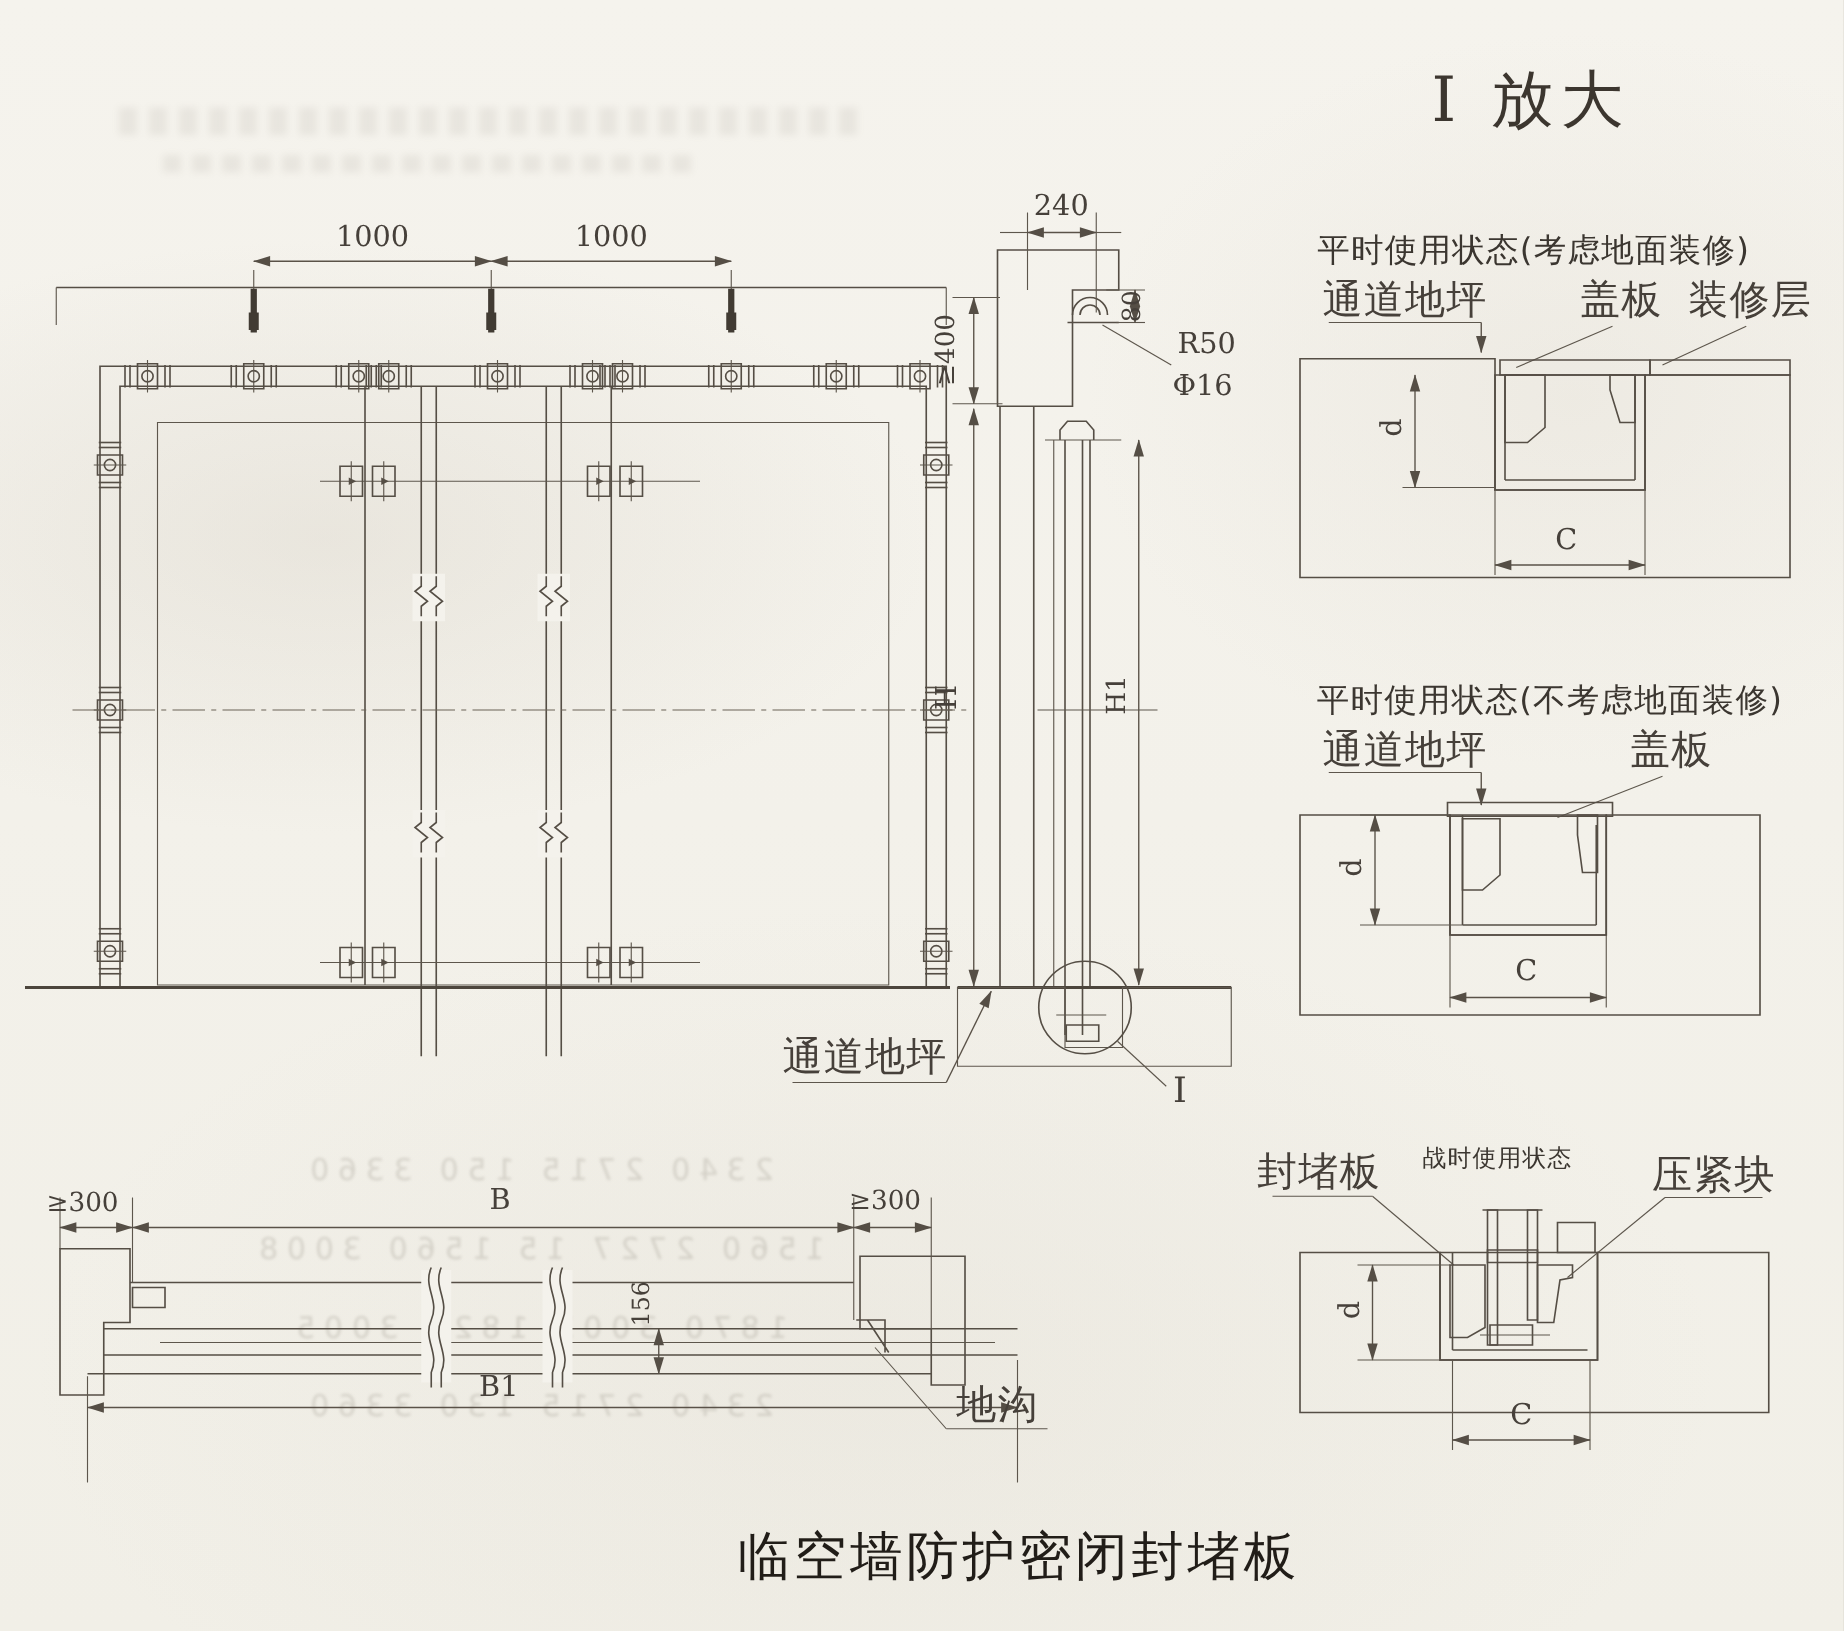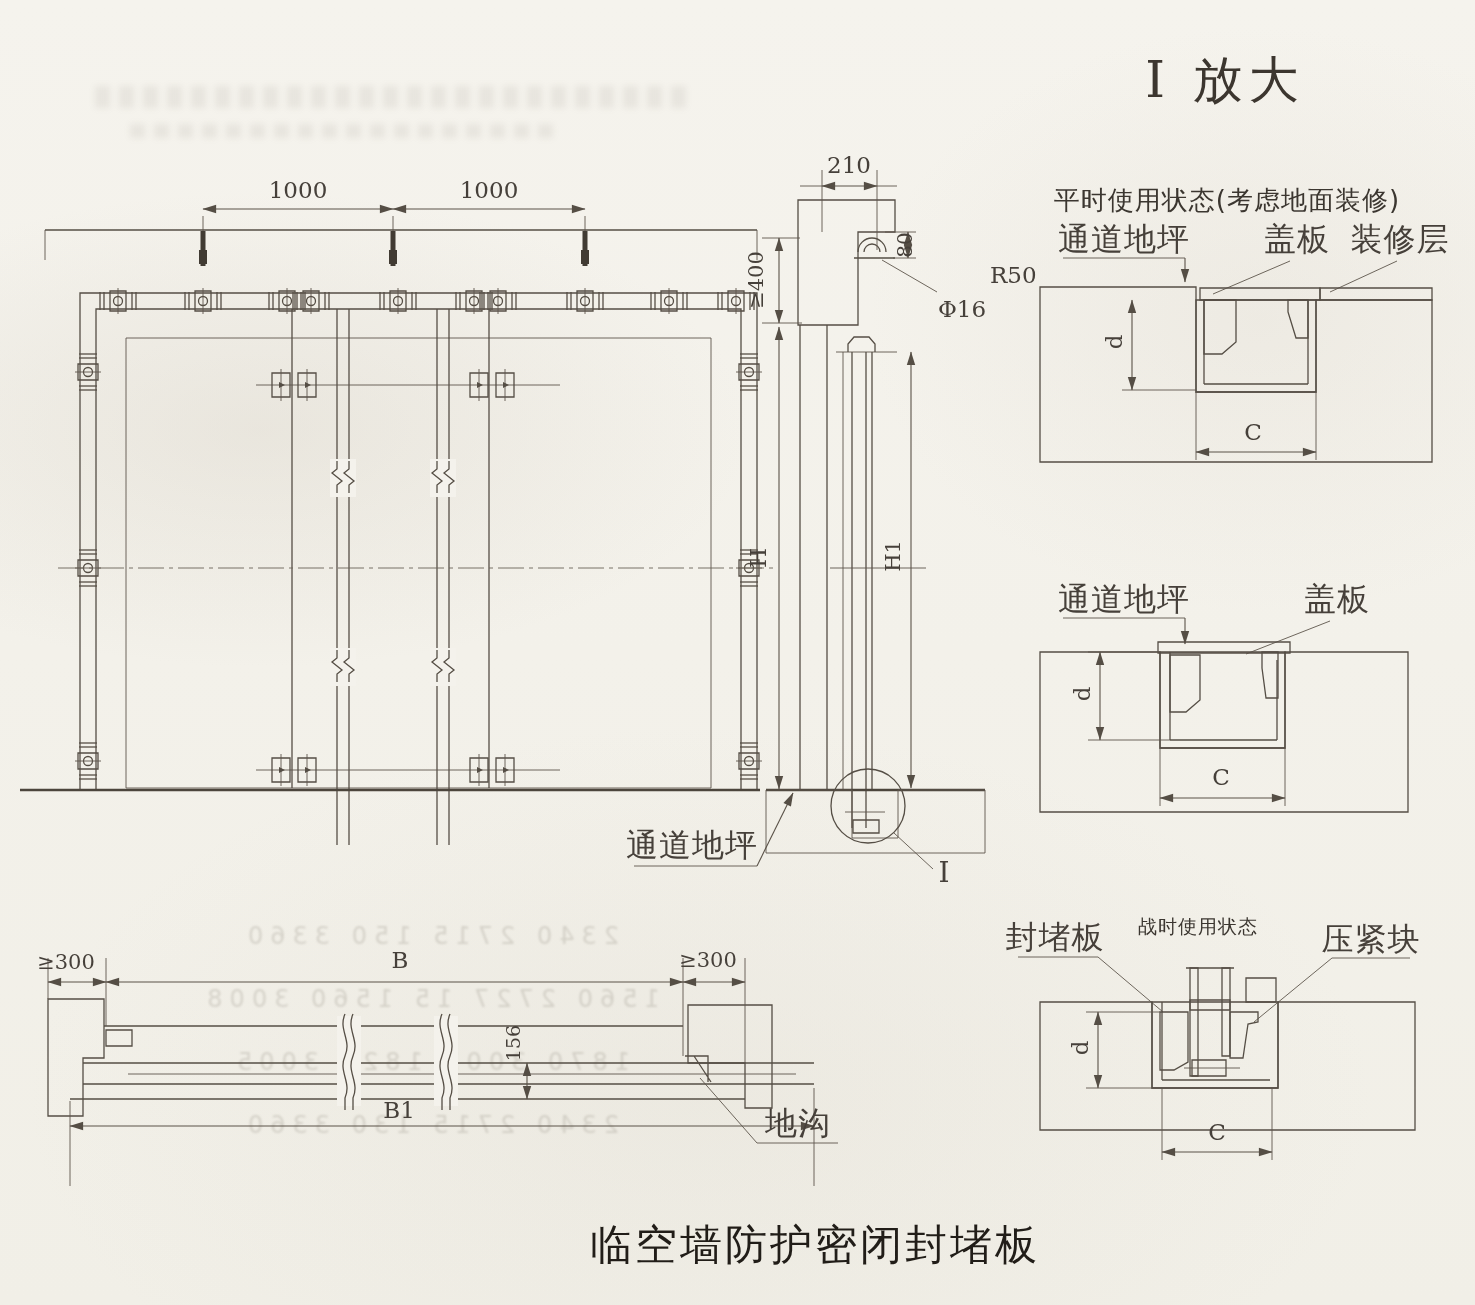--- a/index.html
+++ b/index.html
@@ -323,23 +323,23 @@
       <line x1="1162" y1="1152" x2="1272" y2="1152" class="dim"></line>
     </g>
   </svg>
 
   <div class="t ctr big-title" style="left:815px;top:1245px;">临空墙防护密闭封堵板</div>
   <div class="t ctr sec-title" style="left:1225px;top:80px;">I 放大</div>
 
   <div class="t ctr dimtxt" style="left:298px;top:190px;">1000</div>
   <div class="t ctr dimtxt" style="left:489px;top:190px;">1000</div>
 
-  <div class="t ctr dimtxt" style="left:849px;top:165px;">210</div>
+  <div class="t ctr dimtxt" style="left:849px;top:165px;">240</div>
   <div class="t rot dimtxt" style="left:905px;top:245px;font-size:20px;">80</div>
-  <div class="t dimtxt" style="left:942px;top:262px;margin-left:48px;">R50</div>
+  <div class="t dimtxt" style="left:942px;top:262px;">R50</div>
   <div class="t dimtxt" style="left:938px;top:296px;">Φ16</div>
   <div class="t rot dimtxt" style="left:756px;top:280px;font-size:21px;">≥400</div>
   <div class="t rot dimtxt" style="left:758px;top:558px;">H</div>
   <div class="t rot dimtxt" style="left:893px;top:556px;font-size:21px;">H1</div>
   <div class="t ctr dimtxt" style="left:944px;top:872px;font-size:28px;">I</div>
   <div class="t ctr cjk" style="left:692px;top:846px;">通道地坪</div>
 
   <div class="t ctr dimtxt" style="left:66px;top:962px;font-size:21px;">≥300</div>
   <div class="t ctr dimtxt" style="left:400px;top:960px;">B</div>
   <div class="t ctr dimtxt" style="left:708px;top:960px;font-size:21px;">≥300</div>
@@ -347,20 +347,21 @@
   <div class="t ctr dimtxt" style="left:399px;top:1110px;">B1</div>
   <div class="t ctr cjk" style="left:798px;top:1124px;">地沟</div>
 
   <div class="t ctr cap" style="left:1227px;top:200px;">平时使用状态(考虑地面装修)</div>
   <div class="t ctr cjk" style="left:1124px;top:240px;">通道地坪</div>
   <div class="t ctr cjk" style="left:1297px;top:240px;">盖板</div>
   <div class="t ctr cjk" style="left:1400px;top:240px;">装修层</div>
   <div class="t rot dimtxt" style="left:1114px;top:342px;">d</div>
   <div class="t ctr dimtxt" style="left:1253px;top:432px;">C</div>
 
+  <div class="t ctr cap" style="left:1240px;top:560px;">平时使用状态(不考虑地面装修)</div>
   <div class="t ctr cjk" style="left:1124px;top:600px;">通道地坪</div>
   <div class="t ctr cjk" style="left:1337px;top:600px;">盖板</div>
   <div class="t rot dimtxt" style="left:1082px;top:694px;">d</div>
   <div class="t ctr dimtxt" style="left:1221px;top:777px;">C</div>
 
   <div class="t ctr cap" style="left:1198px;top:927px;font-size:19px;">战时使用状态</div>
   <div class="t ctr cjk" style="left:1055px;top:938px;">封堵板</div>
   <div class="t ctr cjk" style="left:1371px;top:940px;">压紧块</div>
   <div class="t rot dimtxt" style="left:1080px;top:1048px;">d</div>
   <div class="t ctr dimtxt" style="left:1217px;top:1132px;">C</div>

